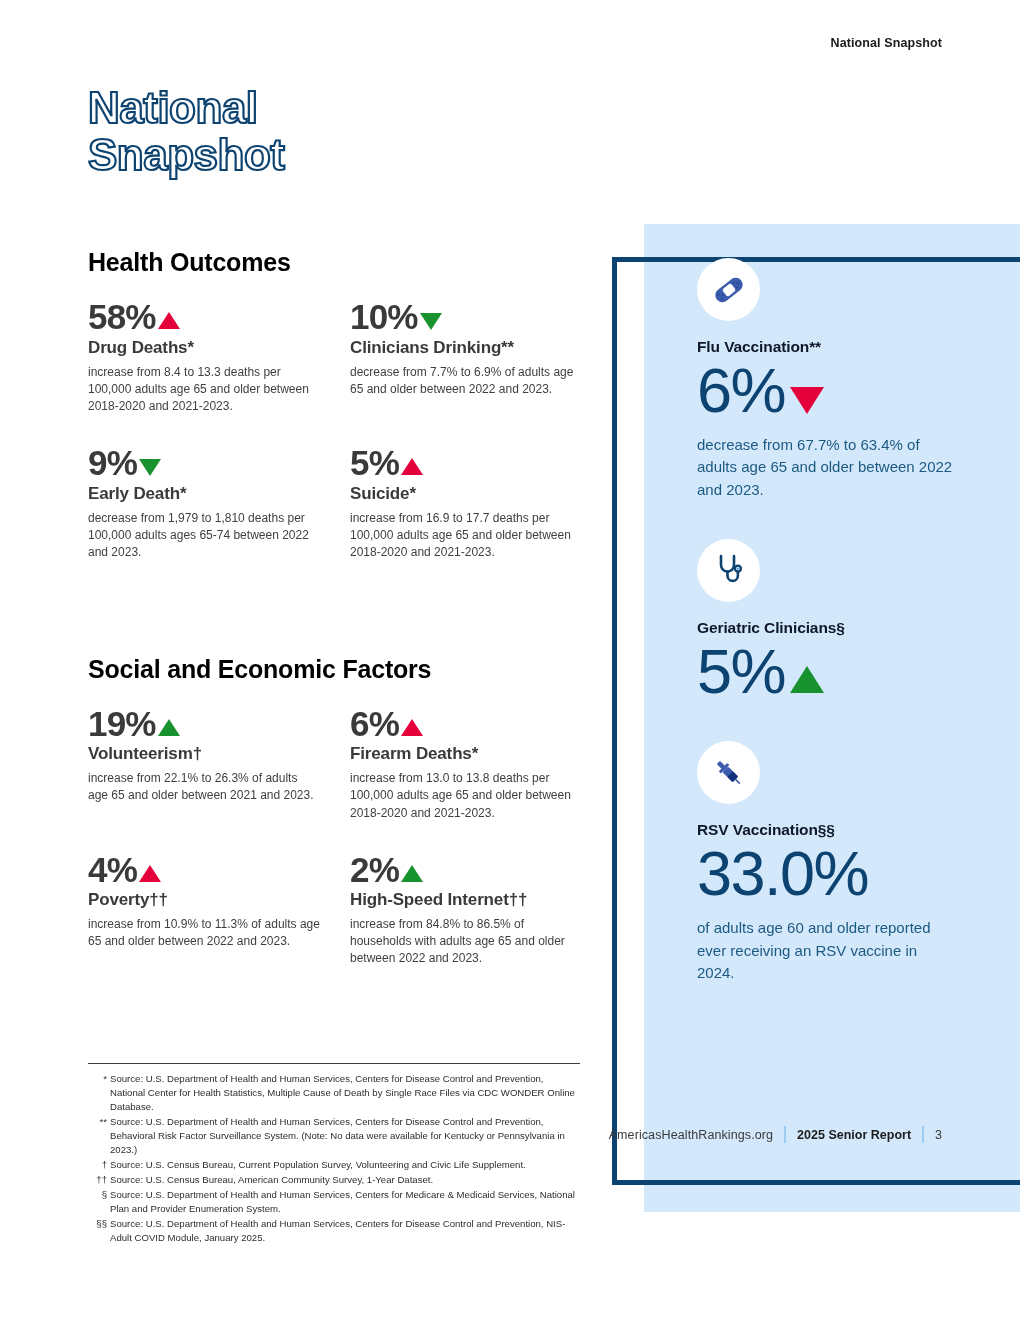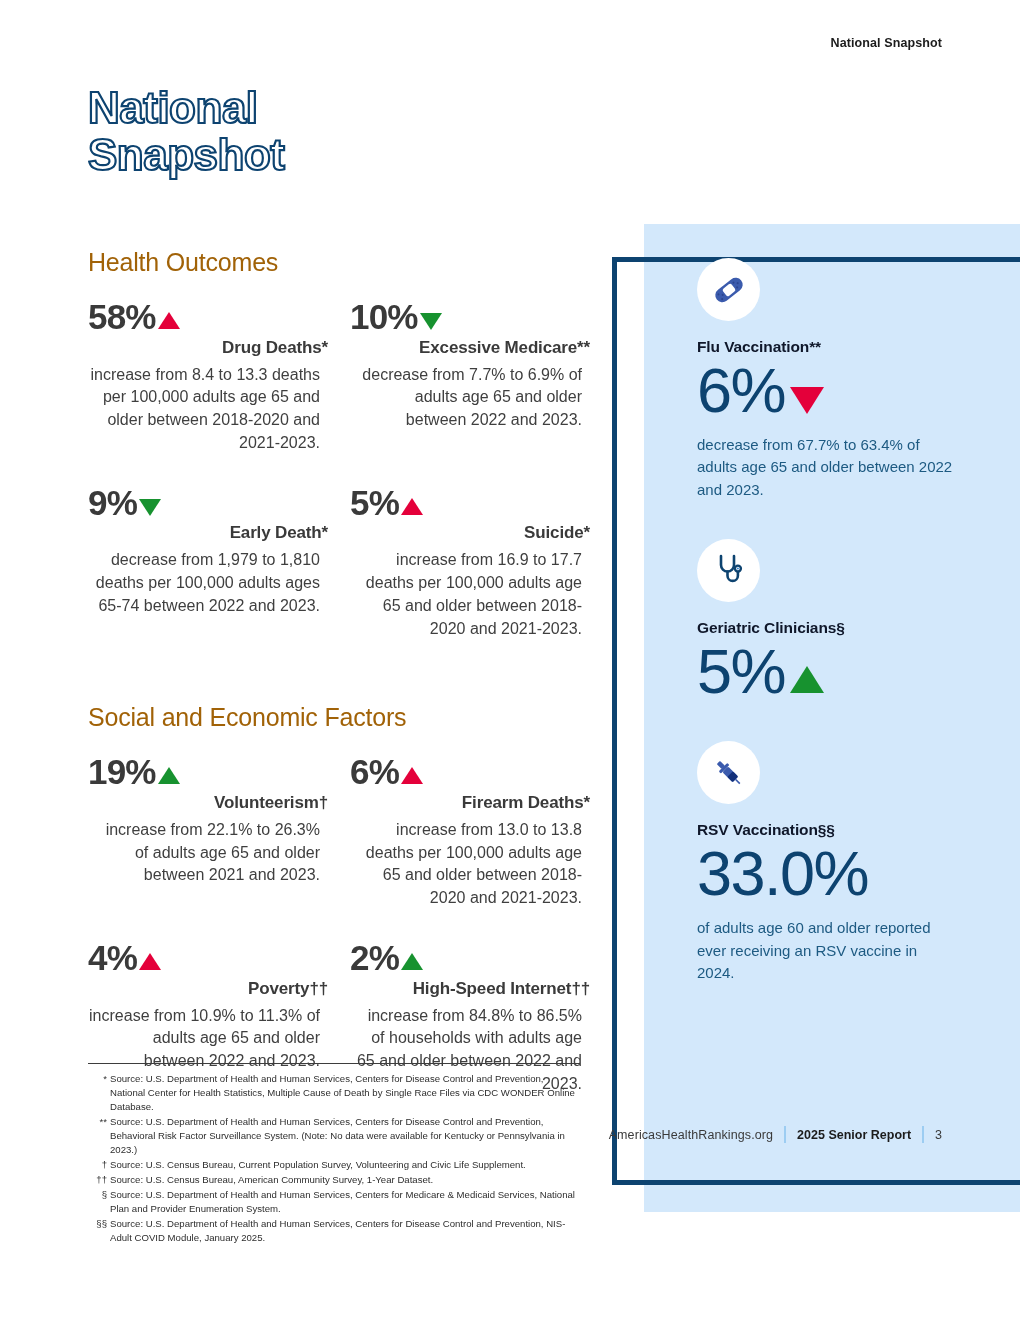--- a/index.html
+++ b/index.html
@@ -72,33 +72,32 @@
   
   .left-col {
     position: absolute;
     left: 88px;
     top: 248px;
     width: 510px;
   }
 
   .section-head {
     font-size: 25px;
-    font-weight: 400;
-    color: #a16207;
+    font-weight: 700;
+    color: #000000;
     letter-spacing: -0.2px;
     margin-bottom: 22px;
   }
-  .section-head.second { margin-top: 63px; }
+  .section-head.second { margin-top: 94px; }
 
   .metric-grid {
     display: grid;
     grid-template-columns: 262px 248px;
     row-gap: 30px;
     column-gap: 0px;
-    text-align: right;
   }
 
   .metric { width: 240px; }
 
   .metric-value {
     font-size: 35px;
     font-weight: 800;
     color: #3a3a3a;
     line-height: 1.05;
     letter-spacing: -0.8px;
@@ -129,21 +128,21 @@
   .tri-green{ color: #17922f; }
 
   .metric-label {
     font-size: 17px;
     font-weight: 800;
     color: #3a3a3a;
     margin-top: 2px;
     letter-spacing: -0.15px;
   }
   .metric-desc {
-    font-size: 16px;
+    font-size: 12px;
     line-height: 1.42;
     color: #3f3f3f;
     margin-top: 6px;
     max-width: 232px;
   }
 
   
   .right-col {
     position: absolute;
     left: 697px;
@@ -264,21 +263,21 @@
               <span class="tri up tri-red"></span>
             </div>
             <div class="metric-label">Drug Deaths*</div>
             <div class="metric-desc">increase from 8.4 to 13.3 deaths per 100,000 adults age 65 and older between 2018-2020 and 2021-2023.</div>
           </div>
           <div class="metric">
             <div class="metric-value">
               <span class="num">10%</span>
               <span class="tri down tri-green"></span>
             </div>
-            <div class="metric-label">Excessive Medicare**</div>
+            <div class="metric-label">Clinicians Drinking**</div>
             <div class="metric-desc">decrease from 7.7% to 6.9% of adults age 65 and older between 2022 and 2023.</div>
           </div>
           <div class="metric">
             <div class="metric-value">
               <span class="num">9%</span>
               <span class="tri down tri-green"></span>
             </div>
             <div class="metric-label">Early Death*</div>
             <div class="metric-desc">decrease from 1,979 to 1,810 deaths per 100,000 adults ages 65-74 between 2022 and 2023.</div>
           </div>

